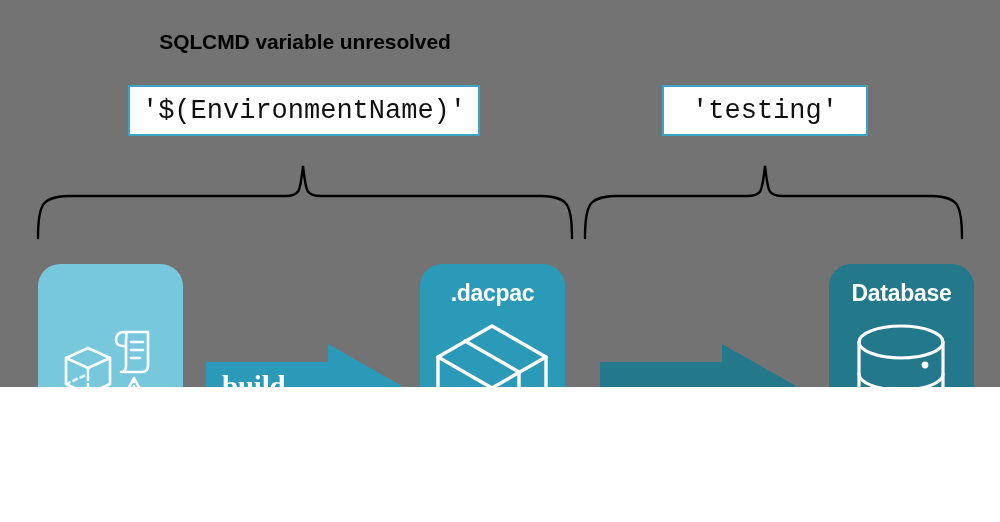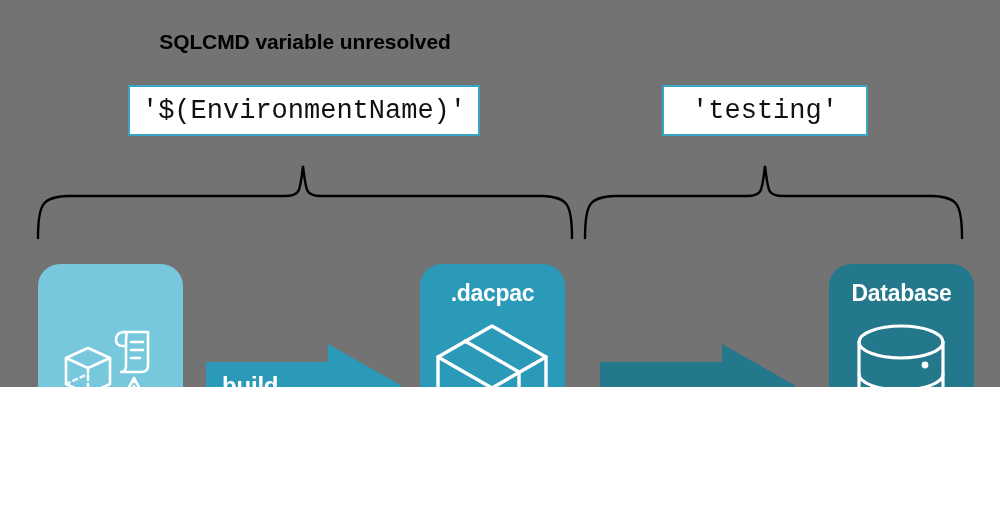--- a/index.html
+++ b/index.html
@@ -97,23 +97,23 @@
     position: absolute;
   }
   #arrow-build  { left: 206px; top: 344px; width: 196px; height: 84px; }
   #arrow-deploy { left: 600px; top: 344px; width: 196px; height: 84px; }
 
   .arrow-label {
     position: absolute;
     left: 16px;
     top: 50%;
     transform: translateY(-50%);
-    font-family: Liberation Sans, sans-serif;
+    font-family: Liberation Serif, serif;
     font-weight: bold;
-    font-size: 24px;
+    font-size: 29px;
     color: #ffffff;
     letter-spacing: -0.2px;
   }
 </style>
 </head>
 <body>
 
 <div id="canvas">
 
   <div class="heading" id="heading-left">SQLCMD variable unresolved</div>

